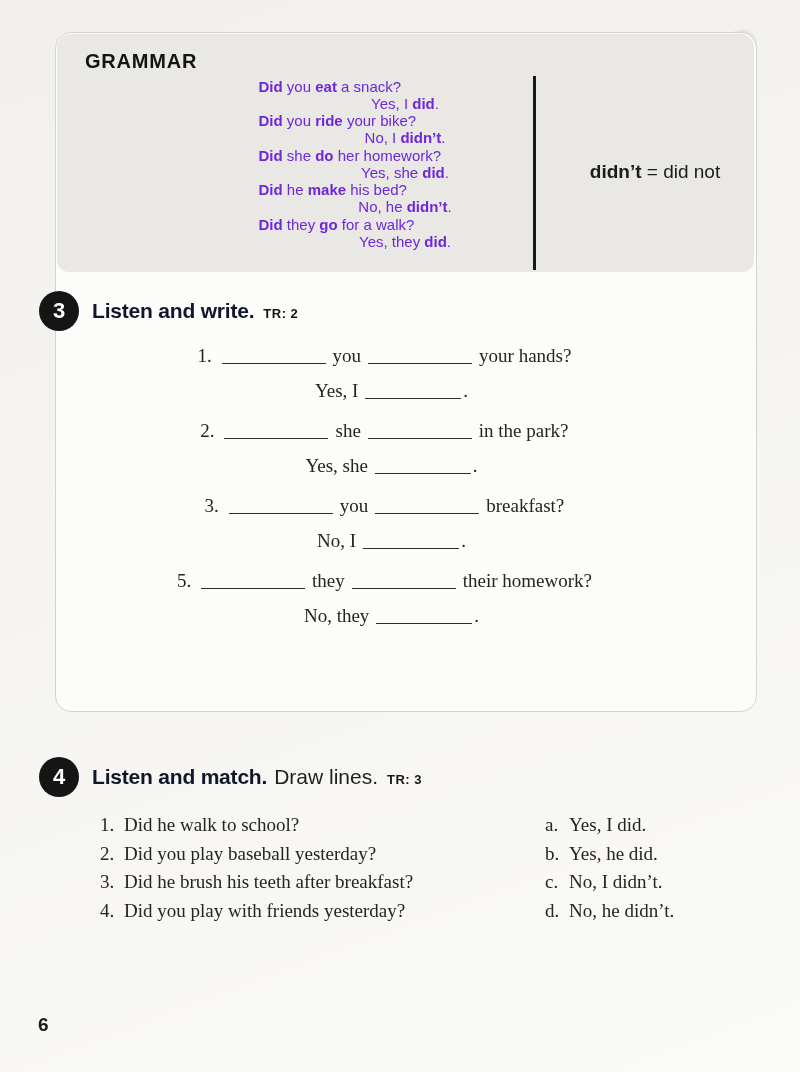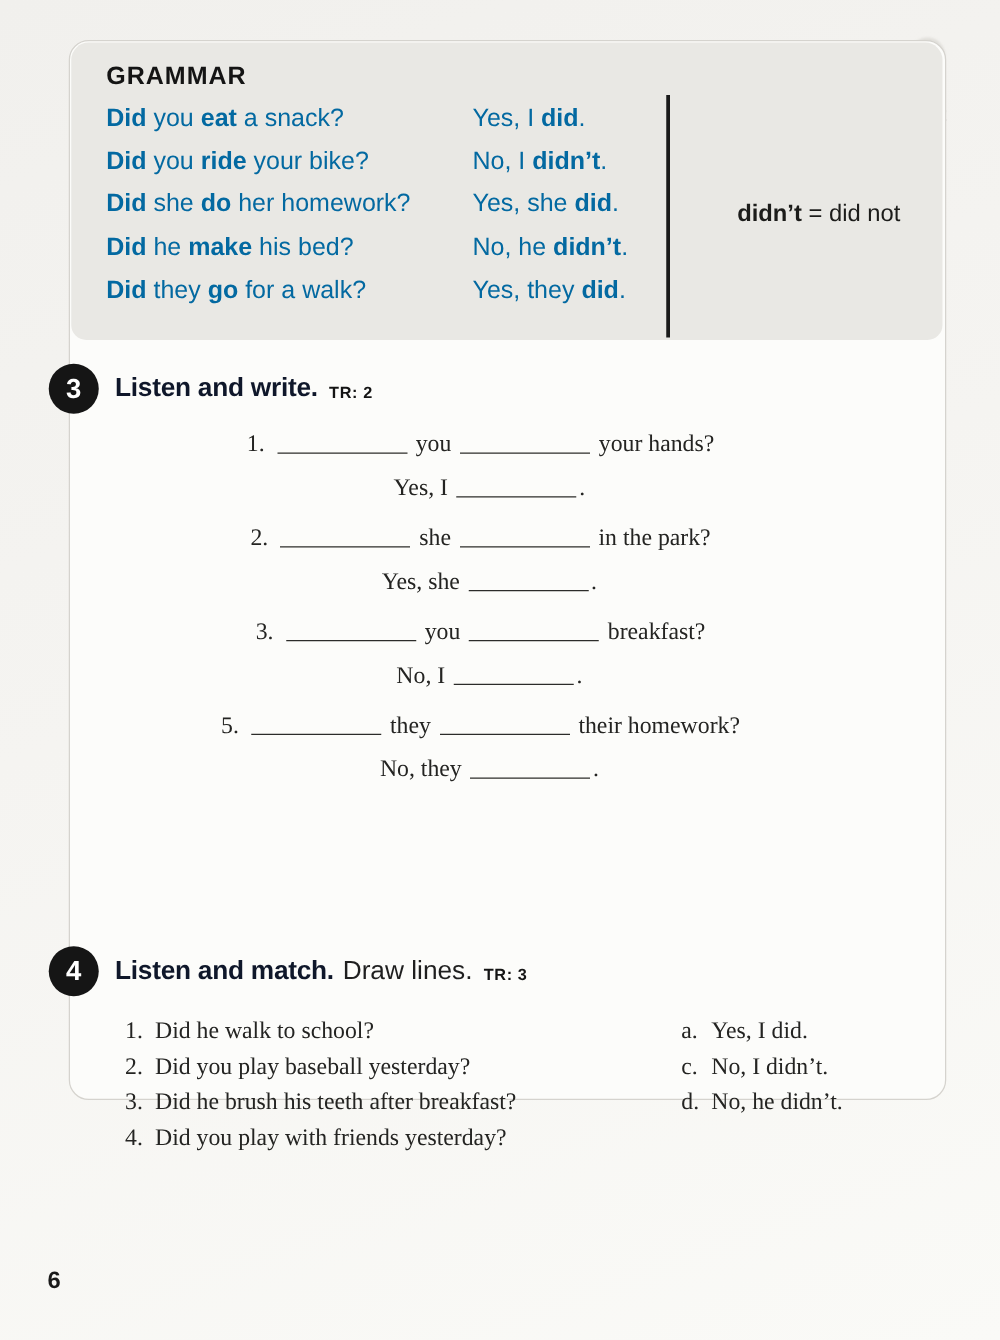--- a/index.html
+++ b/index.html
@@ -5,35 +5,35 @@
   html,body{margin:0;padding:0;}
   body{
     width:800px;height:1072px;position:relative;overflow:hidden;
     background:linear-gradient(160deg,#f1f0ed 0%,#f5f4f1 45%,#fafaf7 100%);
     font-family:"Liberation Sans", sans-serif;
     color:var(--ink,#1a1a1a);
   }
   .bold{font-weight:700;}
   
   .card{
-    position:absolute;left:55px;top:32px;width:702px;height:848px;
+    position:absolute;left:55px;top:32px;width:702px;height:680px;
     background:var(--card_bg,#fcfcfa);
     border:1.5px solid #d5d3ce;border-radius:16px;box-sizing:border-box;
   }
   .grammar-box{
     position:absolute;left:1px;top:1px;width:697px;height:238px;
     background:var(--grammar_bg,#e9e8e4);
     border-radius:14px 14px 12px 12px;
   }
   .grammar-title{
     position:absolute;left:28px;top:16px;
     font-size:20px;font-weight:700;letter-spacing:.8px;color:#141414;
   }
   #grammar-rows{position:absolute;left:28px;top:44px;width:640px;}
-  .g-row{display:flex;height:34.4px;align-items:center;font-size:20px;color:#0369a1;}
+  .g-row{display:flex;height:34.4px;align-items:center;font-size:15px;color:#6d28d9;flex-direction:column;}
   .g-q{width:293px;}
   .g-divider{
     position:absolute;left:476px;top:42px;width:2.5px;height:194px;background:#1a1a1a;
   }
   #grammar-note{
     position:absolute;left:500px;top:126px;width:196px;height:24px;line-height:24px;
     text-align:center;font-size:19px;color:#1c1c1a;white-space:nowrap;
   }
   
   .ex-header{position:absolute;display:flex;align-items:center;}
@@ -162,17 +162,18 @@
   <span class="ex-audio">TR: 3</span>
 </div>
 <div class="x4-list" id="ex4-questions">
     <div><span class="x4-num">1.</span><span>Did he walk to school?</span></div>
     <div><span class="x4-num">2.</span><span>Did you play baseball yesterday?</span></div>
     <div><span class="x4-num">3.</span><span>Did he brush his teeth after breakfast?</span></div>
     <div><span class="x4-num">4.</span><span>Did you play with friends yesterday?</span></div>
   </div>
 <div class="x4-list" id="ex4-answers">
     <div><span class="x4-num">a.</span><span>Yes, I did.</span></div>
+    <div><span class="x4-num">b.</span><span>Yes, he did.</span></div>
     <div><span class="x4-num">c.</span><span>No, I didn’t.</span></div>
     <div><span class="x4-num">d.</span><span>No, he didn’t.</span></div>
   </div>
 
 <div id="page-number">6</div>
 
 </body></html>

